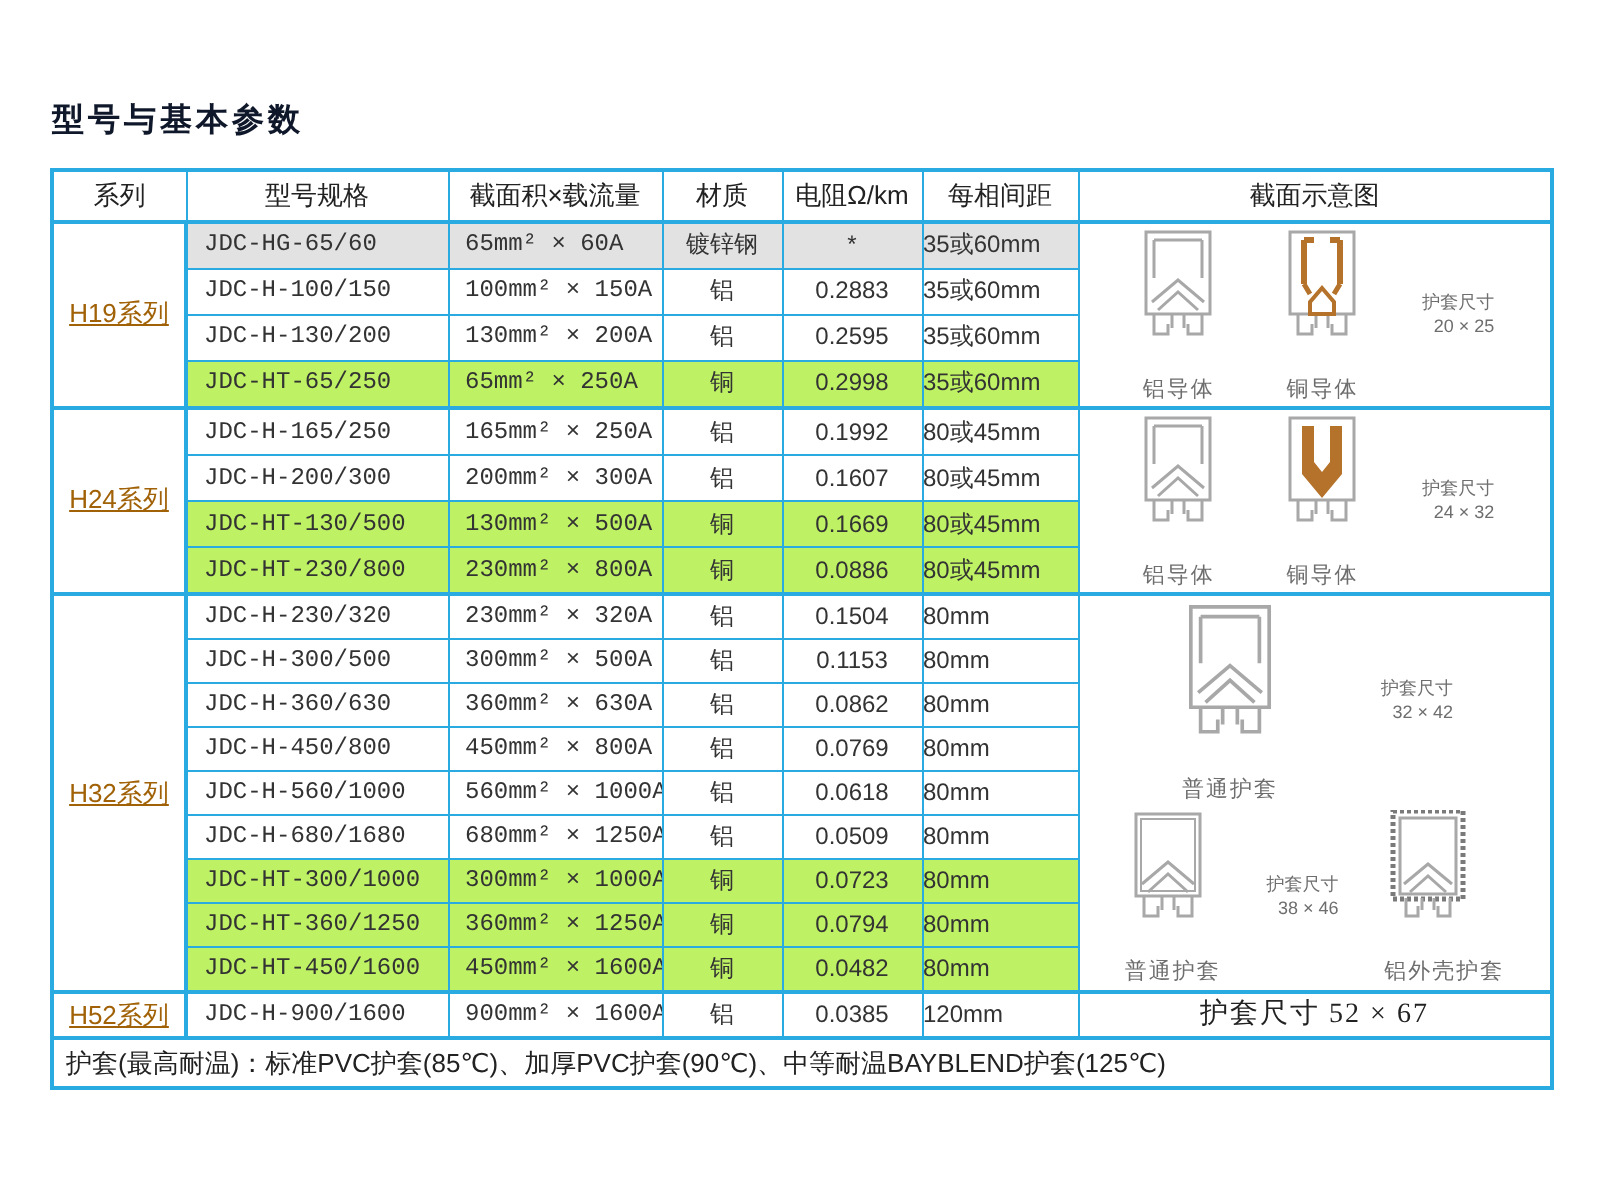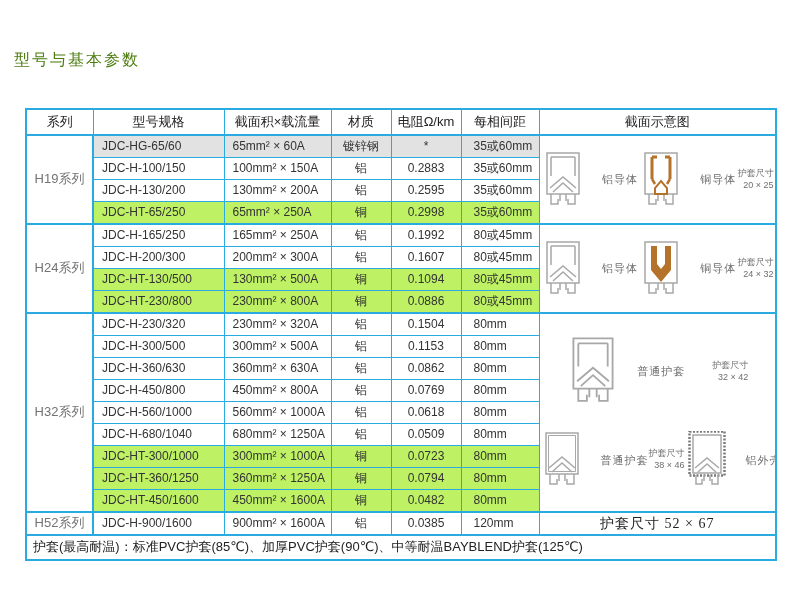--- a/index.html
+++ b/index.html
@@ -2,44 +2,44 @@
 <html><head>
 <meta charset="utf-8">
 <style>
   html,body{margin:0;padding:0;}
   body{
     width:800px;height:600px;background:#ffffff;position:relative;
     font-family:"Liberation Sans","DejaVu Sans",sans-serif;color:#333;
     overflow:hidden;
   }
   .page-title{
-    position:absolute;left:14px;top:50px;
-    font-size:16px;font-weight:normal;color:#4d7c0f;letter-spacing:2px;
+    position:absolute;left:26px;top:50px;
+    font-size:16px;font-weight:bold;color:#0f172a;letter-spacing:2px;
   }
   table.spec{
-    position:absolute;left:25px;top:108px;width:750px;
+    position:absolute;left:25px;top:84px;width:750px;
     border-collapse:collapse;table-layout:fixed;
     border:2px solid #29abe2;
   }
   .spec th,.spec td{
     border:1px solid #29abe2;
     font-size:12px;color:#333;text-align:center;
     padding:0 2px;height:21px;line-height:1.1;
     white-space:nowrap;overflow:hidden;
   }
   .spec thead th{height:24px;font-size:13px;font-weight:normal;color:#222;border-bottom-width:2px;}
-  .spec td.c-series{border-right-width:2px;font-size:13px;color:#737373;}
-  .spec td.c-model,.spec td.c-area{text-align:left;padding-left:8px;}
-  .spec td.c-spc{text-align:left;padding-left:12px;}
+  .spec td.c-series{border-right-width:2px;font-size:13px;color:#a16207;text-decoration:underline;}
+  .spec td.c-model,.spec td.c-area{text-align:left;padding-left:8px;font-family:Liberation Mono, monospace;}
+  .spec td.c-spc{text-align:left;padding-left:0;}
   tr.gs > td{border-top-width:2px;}
   tr.bg-gray > td.d{background:#e2e2e2;}
   tr.bg-pink > td.d{background:#bef264;}
   td.diagram-cell{background:#fff;vertical-align:middle;padding:2px 0;}
   .dia-row{display:flex;align-items:center;justify-content:space-evenly;}
-  .fig{display:flex;align-items:center;gap:17px;}
+  .fig{display:flex;flex-direction:column;gap:17px;}
   .fig .cap{font-size:11px;color:#6e6e6e;letter-spacing:1px;}
   .size-note{font-size:9px;color:#6e6e6e;text-align:right;line-height:1.3;}
   .size-note span{display:block;}
   .dia-col{display:flex;flex-direction:column;justify-content:space-evenly;height:100%;gap:4px;}
   svg.prof-s{width:44px;height:58px;}
   svg.prof-l{width:54px;height:71px;}
   td.c-sheath{font-size:14px;color:#222;letter-spacing:1px;font-family:Liberation Serif, serif;}
   td.c-footer{font-size:13px;text-align:left;padding-left:6px;height:23px;color:#222;margin-left:34px;}
   .defs-holder{position:absolute;width:0;height:0;overflow:hidden;}
 </style>
@@ -209,21 +209,21 @@
       <td class="d c-model">JDC-H-200/300</td>
       <td class="d c-area">200mm² × 300A</td>
       <td class="d c-mat">铝</td>
       <td class="d c-res">0.1607</td>
       <td class="d c-spc">80或45mm</td>
     </tr>
     <tr class="bg-pink">
       <td class="d c-model">JDC-HT-130/500</td>
       <td class="d c-area">130mm² × 500A</td>
       <td class="d c-mat">铜</td>
-      <td class="d c-res">0.1094</td>
+      <td class="d c-res">0.1669</td>
       <td class="d c-spc">80或45mm</td>
     </tr>
     <tr class="bg-pink">
       <td class="d c-model">JDC-HT-230/800</td>
       <td class="d c-area">230mm² × 800A</td>
       <td class="d c-mat">铜</td>
       <td class="d c-res">0.0886</td>
       <td class="d c-spc">80或45mm</td>
     </tr>
 
@@ -291,21 +291,21 @@
       <td class="d c-spc">80mm</td>
     </tr>
     <tr>
       <td class="d c-model">JDC-H-560/1000</td>
       <td class="d c-area">560mm² × 1000A</td>
       <td class="d c-mat">铝</td>
       <td class="d c-res">0.0618</td>
       <td class="d c-spc">80mm</td>
     </tr>
     <tr>
-      <td class="d c-model">JDC-H-680/1040</td>
+      <td class="d c-model">JDC-H-680/1680</td>
       <td class="d c-area">680mm² × 1250A</td>
       <td class="d c-mat">铝</td>
       <td class="d c-res">0.0509</td>
       <td class="d c-spc">80mm</td>
     </tr>
     <tr class="bg-pink">
       <td class="d c-model">JDC-HT-300/1000</td>
       <td class="d c-area">300mm² × 1000A</td>
       <td class="d c-mat">铜</td>
       <td class="d c-res">0.0723</td>

